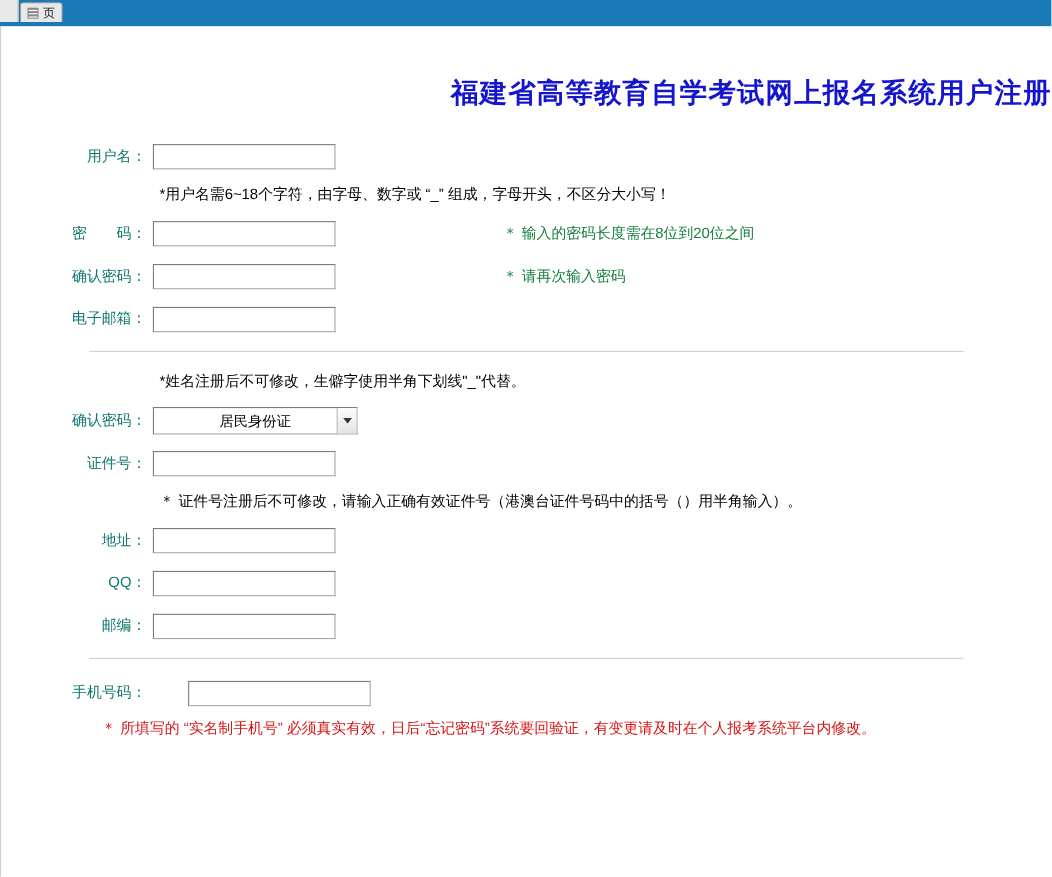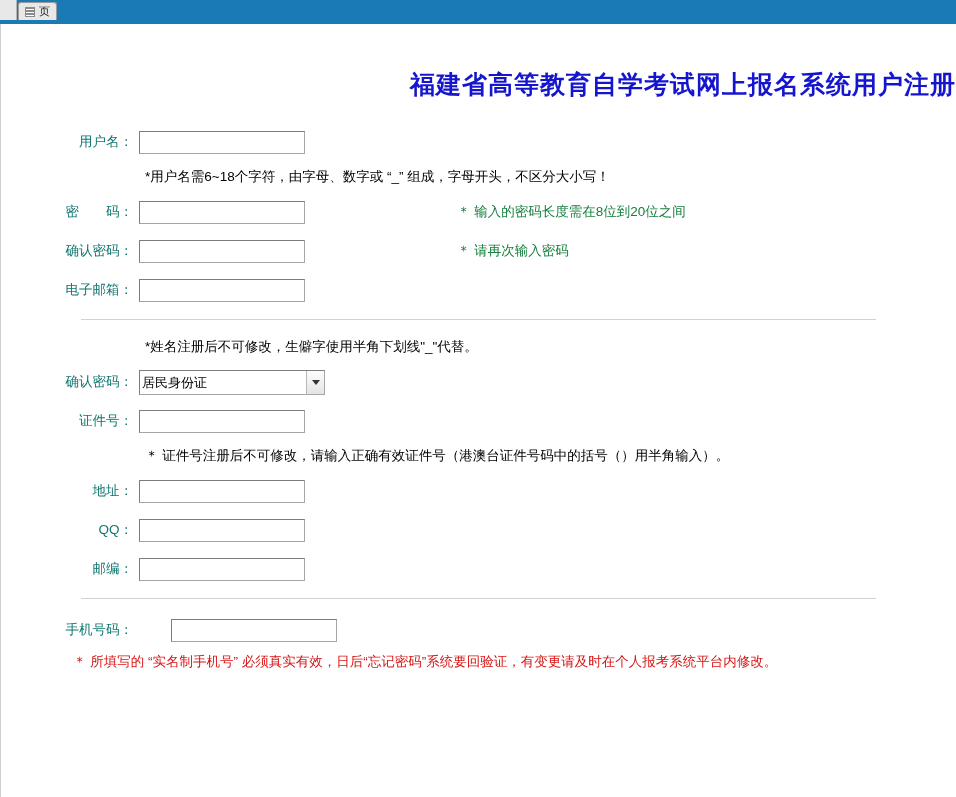--- a/index.html
+++ b/index.html
@@ -121,20 +121,21 @@
     height: 23px;
     box-sizing: border-box;
     border: 1px solid #a6a6a6;
     border-top-color: #7c7c7c;
     border-left-color: #7c7c7c;
     background: #ffffff;
     font-family: Liberation Serif, serif;
     font-size: 13px;
     padding: 1px 3px;
     outline: none;
+    text-align: center;
   }
 
   select.field {
     width: 186px;
     height: 25px;
     padding: 1px 2px;
     -webkit-appearance: none;
     appearance: none;
     background: #ffffff;
   }
@@ -181,21 +182,21 @@
 
   .divider {
     border: none;
     border-top: 1px solid #d2d2d2;
     margin: 16px 80px 18px 80px;
   }
 
   .warn {
     color: #d71515;
     font-size: 13.5px;
-    padding-left: 72px;
+    padding-left: 91px;
     margin-top: 10px;
   }
 </style>
 </head>
 <body>
 
 <div class="browser-top">
   <div class="browser-top-left"></div>
   <div class="tab">
     <span class="tab-favicon"></span>

